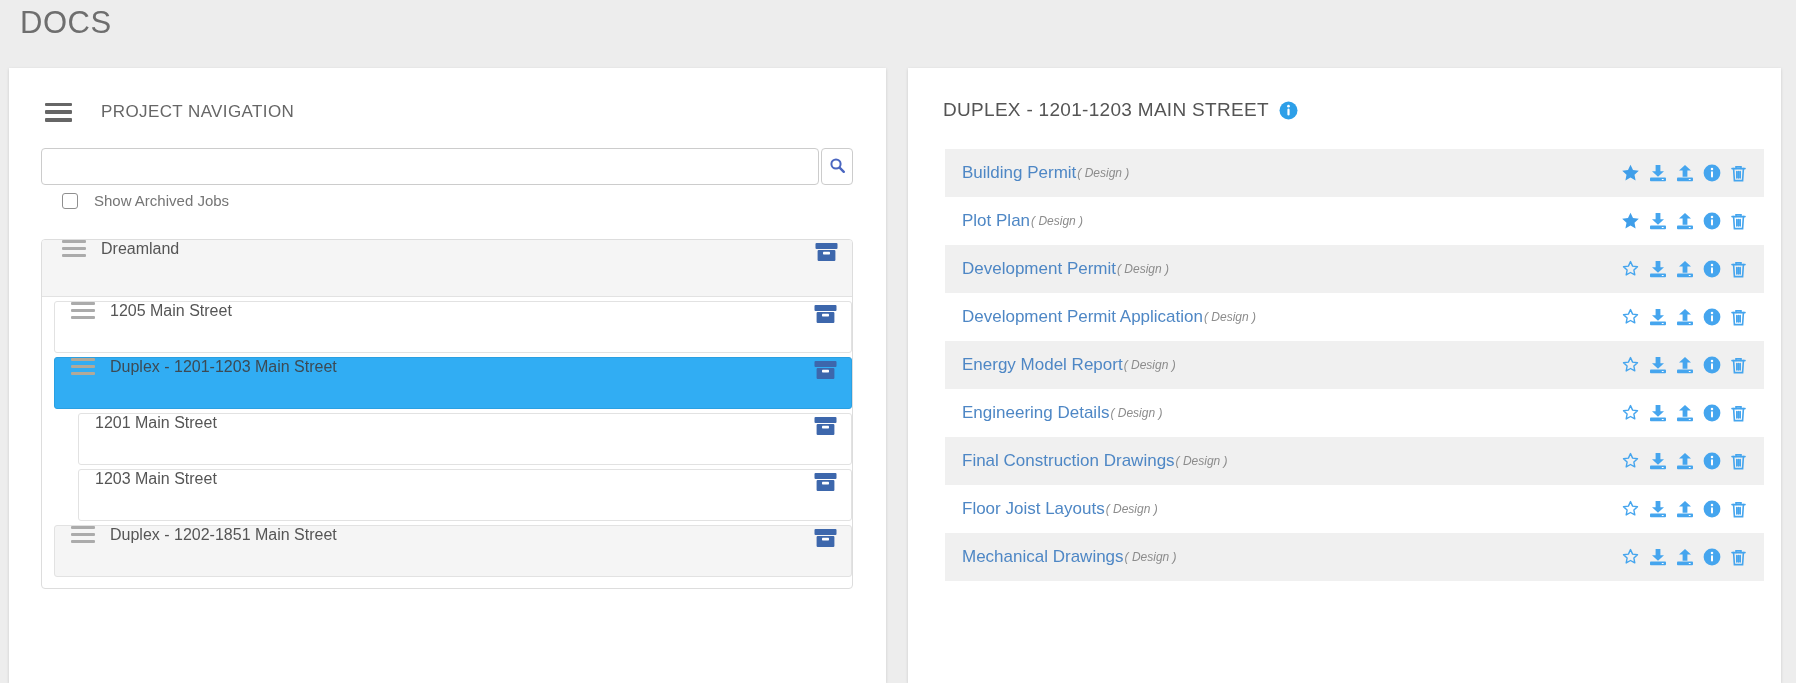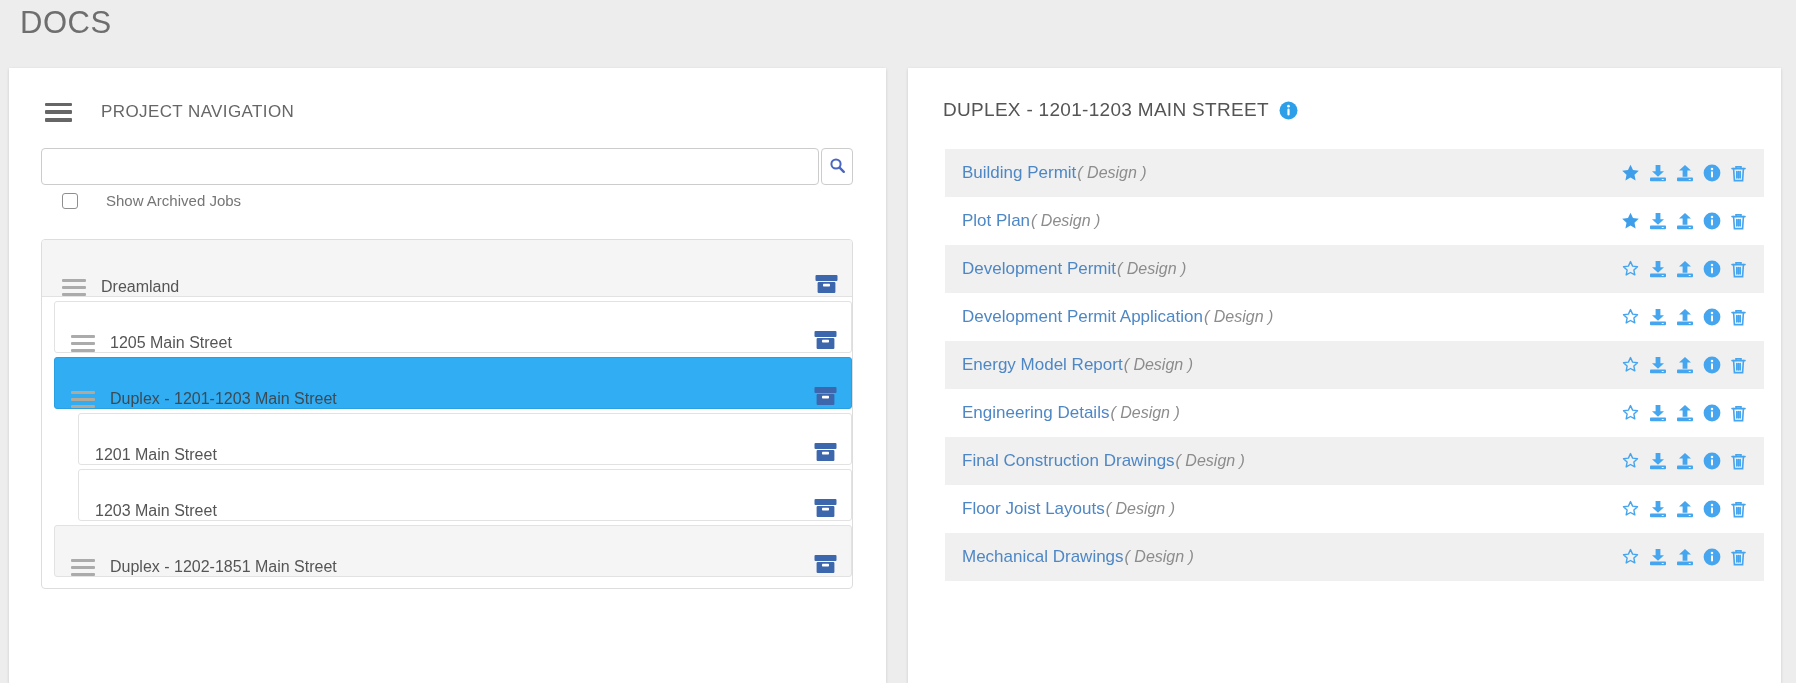--- a/index.html
+++ b/index.html
@@ -39,29 +39,29 @@
     width: 32px; height: 37px; margin-left: 2px;
     border: 1px solid #ccc; border-radius: 4px; background: #fff;
     display: flex; align-items: center; justify-content: center; cursor: pointer;
   }
 
   .checkbox-row { margin: 7px 0 0 53px; display: flex; align-items: center; }
   .checkbox {
     width: 16px; height: 16px; border: 1.6px solid #8f8f8f; border-radius: 3px;
     background: #fff; cursor: pointer; flex: none;
   }
-  .checkbox-label { margin-left: 28px; font-size: 15px; color: #757575; }
+  .checkbox-label { margin-left: 16px; font-size: 15px; color: #757575; }
 
   .tree {
     margin: 30px 33px 0 32px;
     border: 1px solid #ddd; border-radius: 4px;
     background: #fff; padding-bottom: 7px;
   }
   .trow {
-    height: 52px; display: flex; align-items: flex-end;
+    height: 52px; display: flex; align-items: flex-start;
     padding: 0 13px 0 16px;
     border: 1px solid #e2e2e2; border-radius: 3px;
     background: #fff; margin: 4px 0 4px 12px; cursor: pointer;
   }
   .trow.lvl0 {
     margin: 0 0 4px 0; height: 57px; border: none;
     border-bottom: 1px solid #e2e2e2; border-radius: 3px 3px 0 0;
     background: #f5f5f5; padding-left: 20px;
   }
   .trow.lvl2 { margin-left: 36px; }
@@ -76,21 +76,21 @@
 
   
   .doc-header { margin: 31px 0 0 35px; display: flex; align-items: center; }
   .doc-title { font-size: 19px; color: #545454; font-weight: 500; letter-spacing: .3px; }
   .doc-info  { margin-left: 10px; line-height: 0; background: none; border: none; cursor: pointer; padding: 0; }
 
   .doc-list { margin: 28px 17px 0 37px; }
   .drow { height: 48px; display: flex; align-items: center; padding: 12px 17px; background: #fff; }
   .drow.odd { background: #f0f0f0; }
   .doc-link { font-size: 17px; color: #4e87c5; text-decoration: none; cursor: pointer; }
-  .doc-cat  { font-size: 16px; color: #8c8c8c; font-style: italic; margin-left: 1px; }
+  .doc-cat  { font-size: 12px; color: #8c8c8c; font-style: italic; margin-left: 1px; }
   .drow-icons { margin-left: auto; display: flex; align-items: center; gap: 9px; }
   .icon-btn { background: none; border: none; padding: 0; line-height: 0; cursor: pointer; }
 </style>
 </head>
 <body>
 
 <div class="page-title">DOCS</div>
 
 <div class="card card-left">
 

